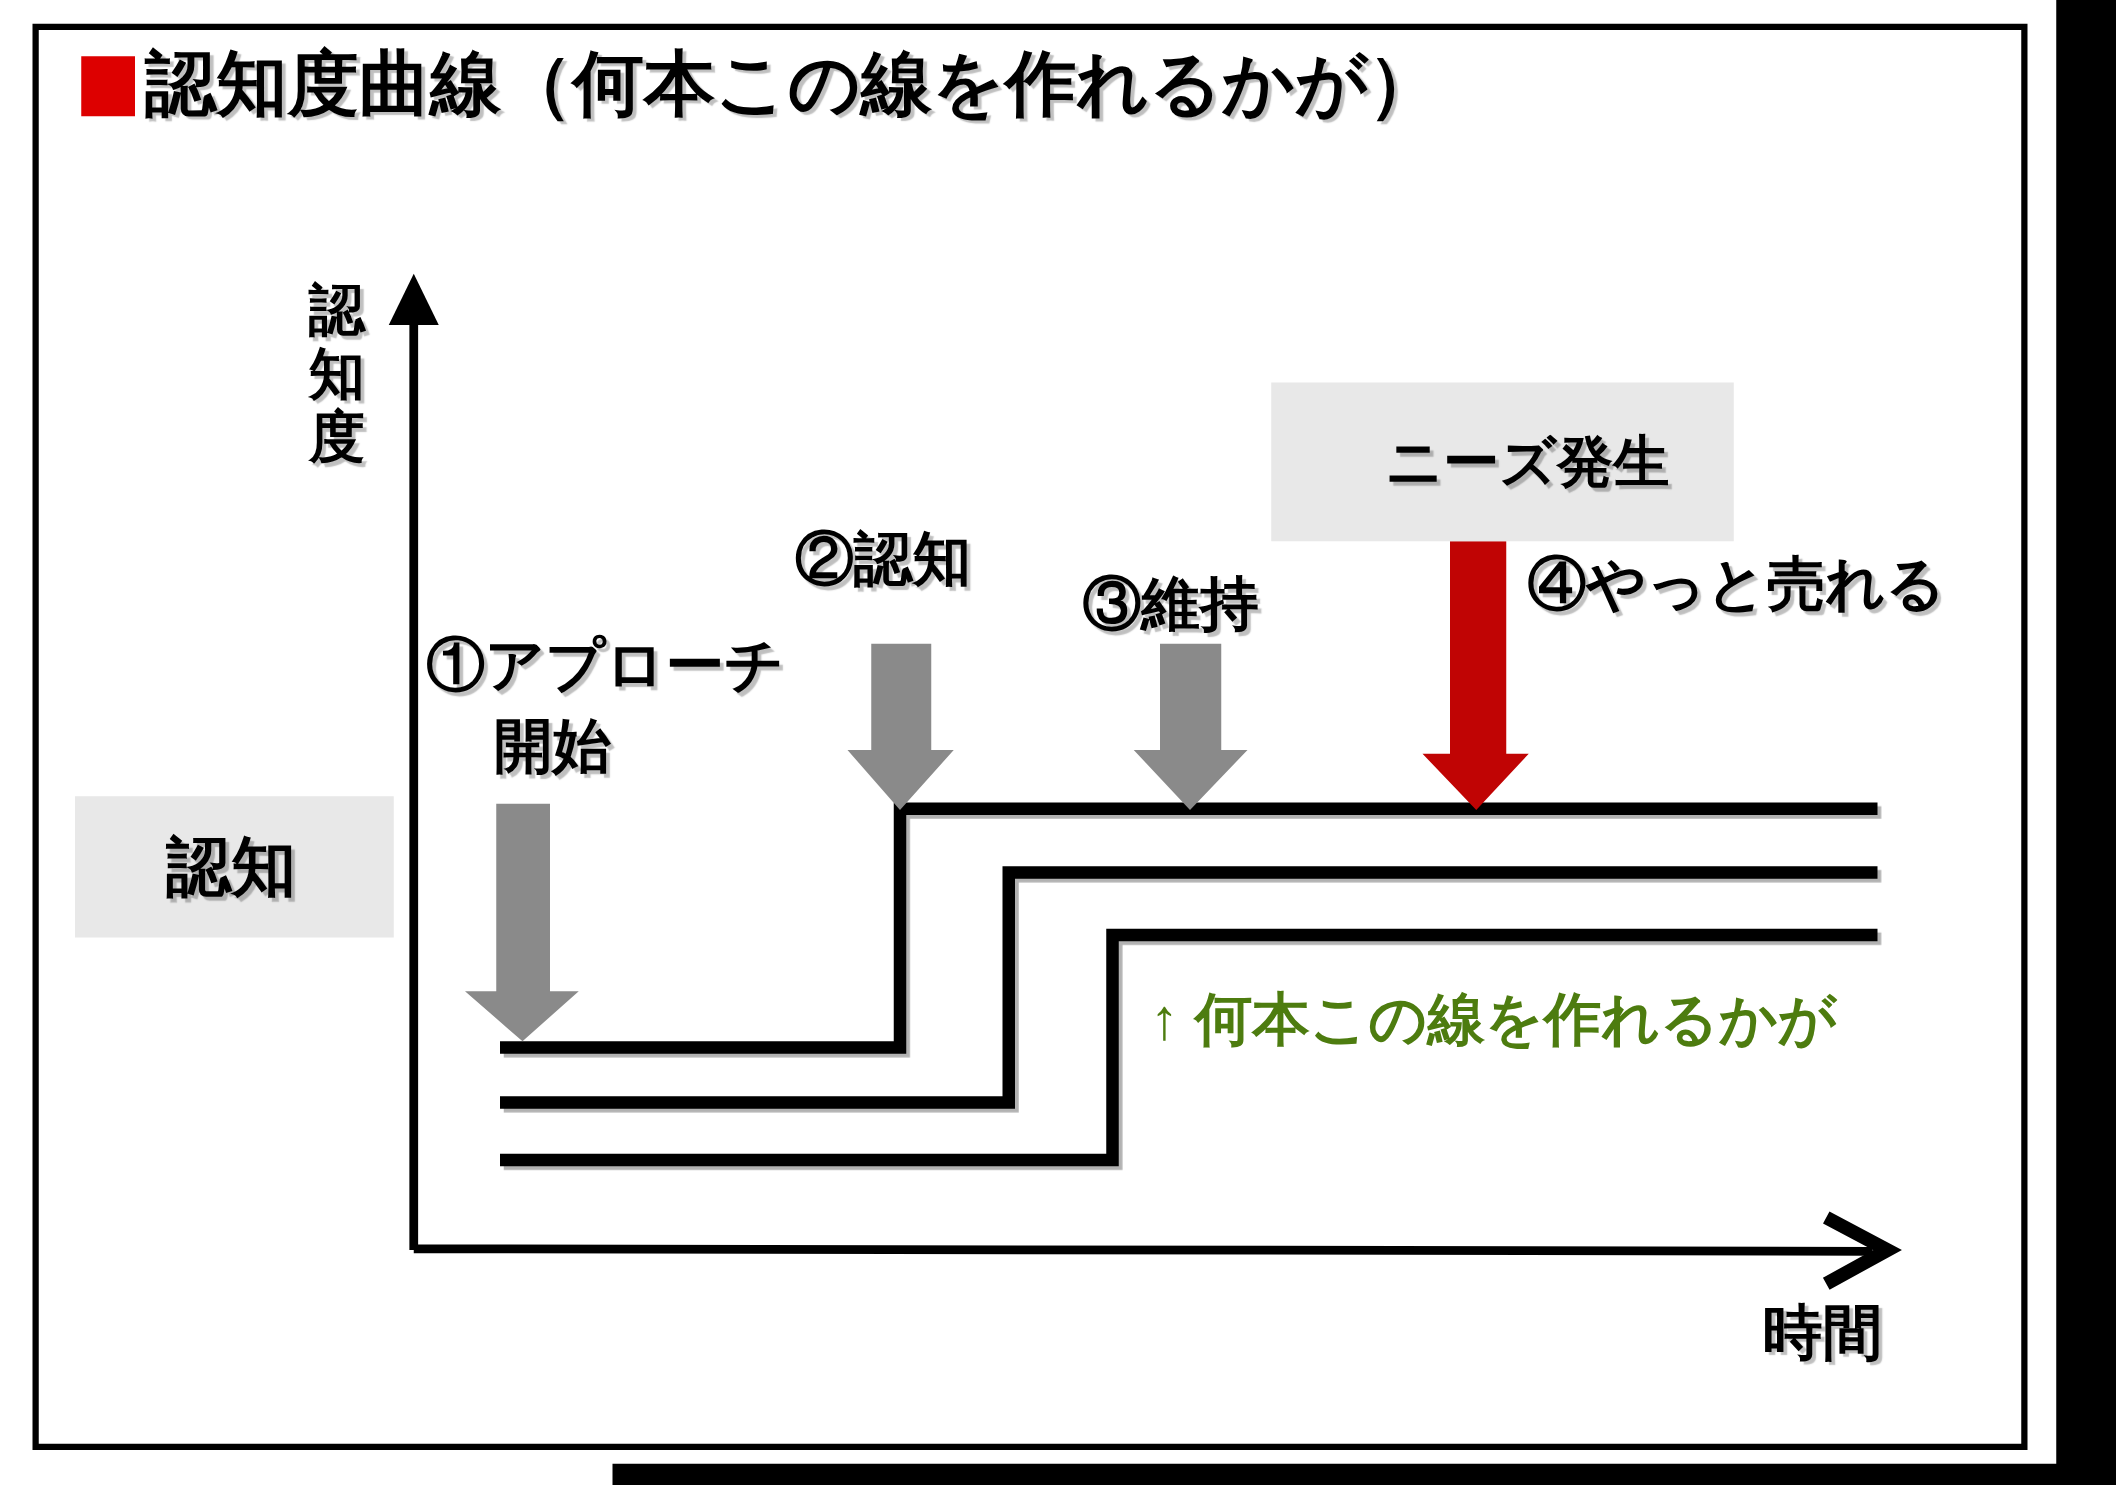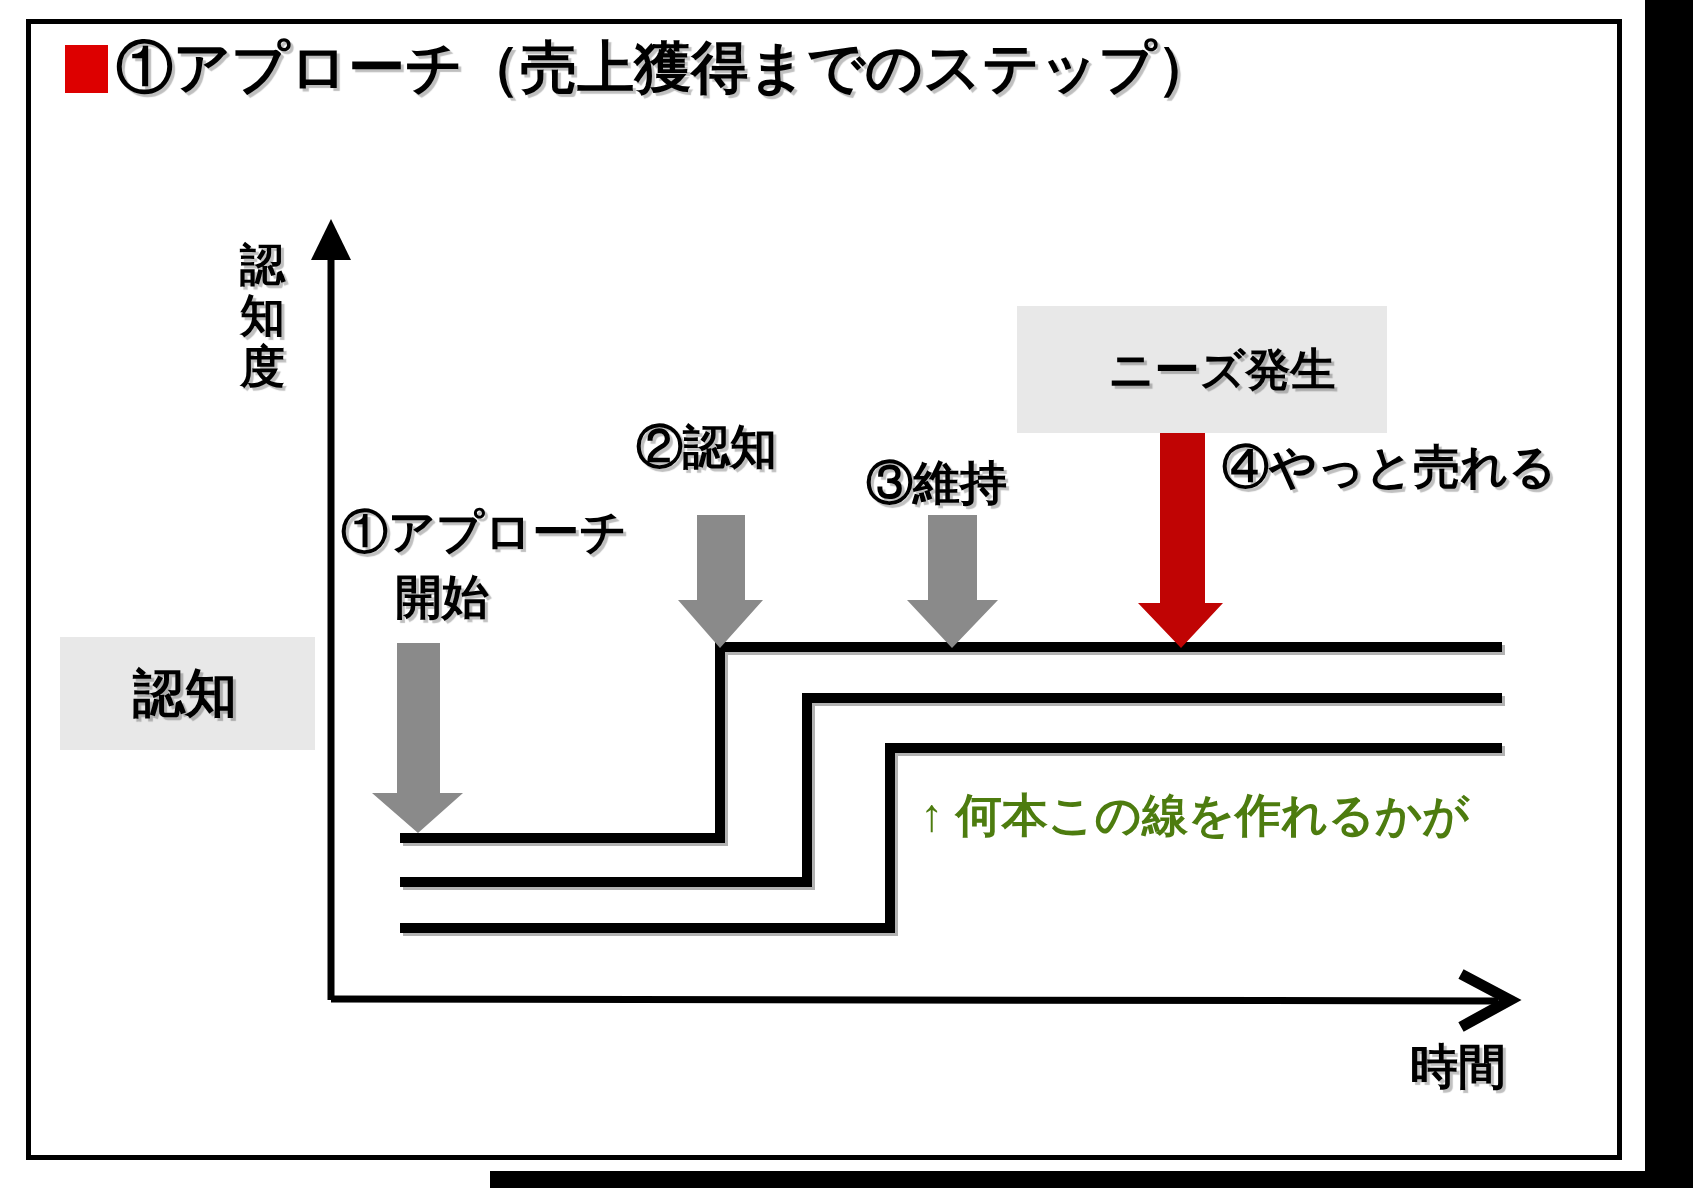--- a/index.html
+++ b/index.html
@@ -22,23 +22,22 @@
   .title-text{
     position:absolute;left:116px;top:36px;
     font-size:57px;line-height:62px;letter-spacing:0px;
     text-shadow:3px 3px 1px rgba(0,0,0,0.25);
     white-space:nowrap;
   }
   
   .y-label{
     position:absolute;left:240px;top:222px;width:52px;
     font-size:45px;line-height:51px;
-    word-break:break-all;text-align:left;
+    word-break:break-all;text-align:right;
     text-shadow:3px 3px 1px rgba(0,0,0,0.25);
-    margin-top:17px;
   }
   
   .x-label{
     position:absolute;left:1410px;top:1040px;
     font-size:48px;line-height:54px;white-space:nowrap;
     text-shadow:3px 3px 1px rgba(0,0,0,0.25);
   }
   
   .gray-box{position:absolute;background:#e8e8e8;display:flex;align-items:center;padding-left:40px;}
   .aware-box{left:60px;top:637px;width:215px;height:113px;}
@@ -66,21 +65,21 @@
 </head>
 <body>
 
 <div class="canvas">
 
   <div class="right-band"></div>
   <div class="bottom-band"></div>
   <div class="frame"></div>
 
   <div class="title-bullet" style="background: rgb(221, 0, 0);"></div>
-  <div class="title-text">①アプローチ（売上獲得までのステップ）</div>
+  <div class="title-text">認知度曲線（何本この線を作れるかが）</div>
 
   <div class="y-label">認知度</div>
 
   <svg class="draw" width="1693" height="1188" viewBox="0 0 1693 1188">
 
     <g>
       <line x1="331" y1="252" x2="331" y2="1000" stroke="#000" stroke-width="7"></line>
       <polygon points="331,219 311,260 351,260" fill="#000"></polygon>
       <line x1="331" y1="999" x2="1498" y2="1001" stroke="#000" stroke-width="7"></line>
       <path d="M 1461,974 L 1510,1000 L 1461,1027" stroke="#000" stroke-width="11" fill="none"></path>

